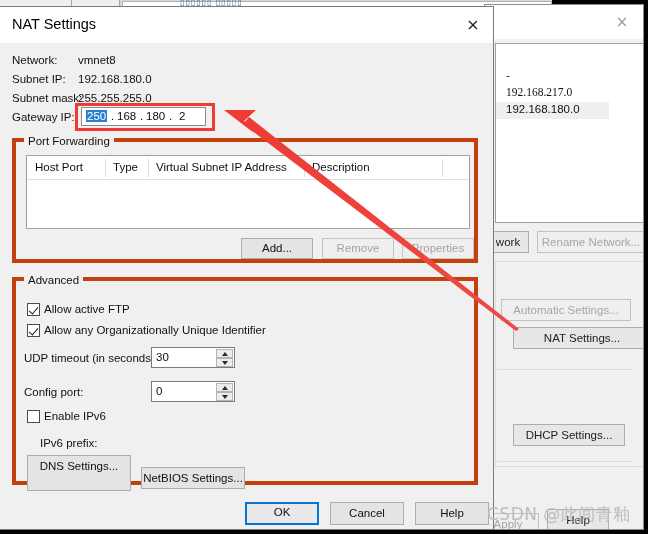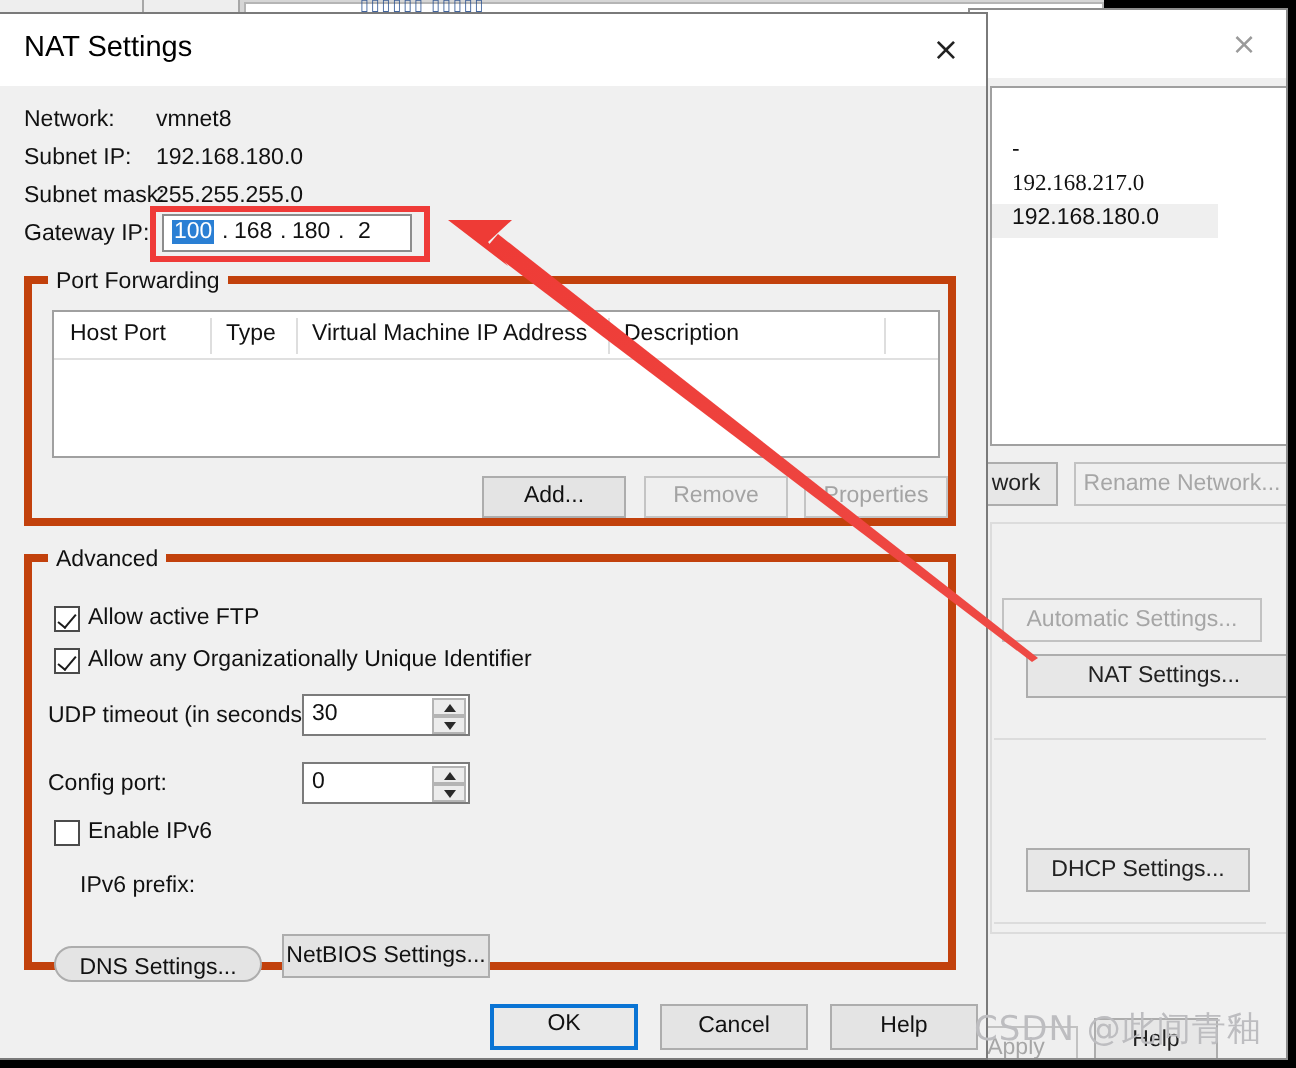--- a/index.html
+++ b/index.html
@@ -227,40 +227,40 @@
 
       <div class="lbl" style="left:12px; top:30px;">Subnet IP:</div>
       <div class="val" style="left:78px; top:30px;">192.168.180.0</div>
 
       <div class="lbl" style="left:12px; top:49px;">Subnet mask:</div>
       <div class="val" style="left:78px; top:49px;">255.255.255.0</div>
 
       <div class="lbl" style="left:12px; top:68px;">Gateway IP:</div>
 
       <div class="ipfield" style="top:64px;">
-        <span class="oct sel" style="left:4px;">100</span>
+        <span class="oct sel" style="left:4px;">250</span>
         <span class="dot" style="left:29px;">.</span>
         <span class="oct" style="left:35px;">168</span>
         <span class="dot" style="left:58px;">.</span>
         <span class="oct" style="left:64px;">180</span>
         <span class="dot" style="left:87px;">.</span>
         <span class="oct" style="left:97px;">2</span>
       </div>
       <div class="redbox" style="top:60px;"></div>
 
       <div class="group" style="left:12px; top:95px; width:466px; height:125px;">
         <div class="gt">Port Forwarding</div>
 
         <div class="listbox" style="left:10px; top:13px; width:444px; height:74px;">
           <div class="listhdr">
             <div class="h" style="left:8px;">Host Port</div>
             <div class="vd" style="left:78px;"></div>
             <div class="h" style="left:86px;">Type</div>
             <div class="vd" style="left:121px;"></div>
-            <div class="h" style="left:129px;">Virtual Machine IP Address</div>
+            <div class="h" style="left:129px;">Virtual Subnet IP Address</div>
             <div class="vd" style="left:277px;"></div>
             <div class="h" style="left:285px;">Description</div>
             <div class="vd" style="left:415px;"></div>
           </div>
         </div>
 
         <div class="btn" style="left:225px; top:96px; width:72px;">Add...</div>
         <div class="btn disabled" style="left:386px; top:96px; width:72px;">Properties</div>
         <div class="btn disabled" style="left:306px; top:96px; width:72px;">Remove</div>
       </div>
@@ -290,21 +290,21 @@
             <div class="ub"></div>
             <div class="db"></div>
           </div>
         </div>
 
         <div class="cb" style="left:11px; top:129px;"></div>
         <div class="cblabel" style="left:28px; top:129px;">Enable IPv6</div>
 
         <div class="cblabel" style="left:24px; top:156px;">IPv6 prefix:</div>
 
-        <div class="btn" style="left:11px; top:192px; width:104px; height:18px; line-height:20px;border-radius:10px;">DNS Settings...</div>
+        <div class="btn" style="left:11px; top:174px; width:104px; height:36px; line-height:20px;">DNS Settings...</div>
         <div class="btn" style="left:125px; top:186px; width:104px; height:22px; line-height:20px;">NetBIOS Settings...</div>
       </div>
 
       <div class="btn default" style="left:245px; top:459px; width:74px; height:23px;">OK</div>
       <div class="btn" style="left:330px; top:459px; width:74px; height:23px; line-height:21px;">Cancel</div>
       <div class="btn" style="left:415px; top:459px; width:74px; height:23px; line-height:21px;">Help</div>
     </div>
   </div>
 
   <svg class="arrow" viewBox="0 0 648 534">

